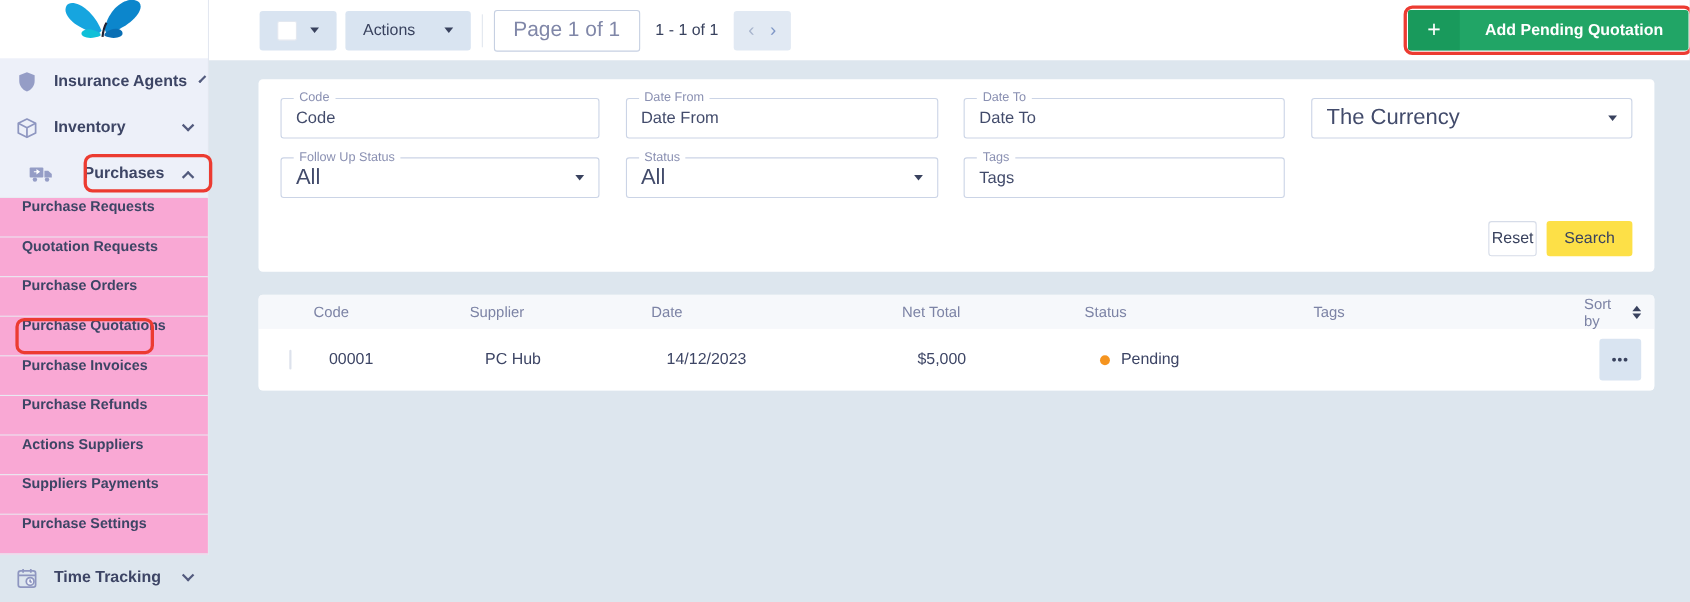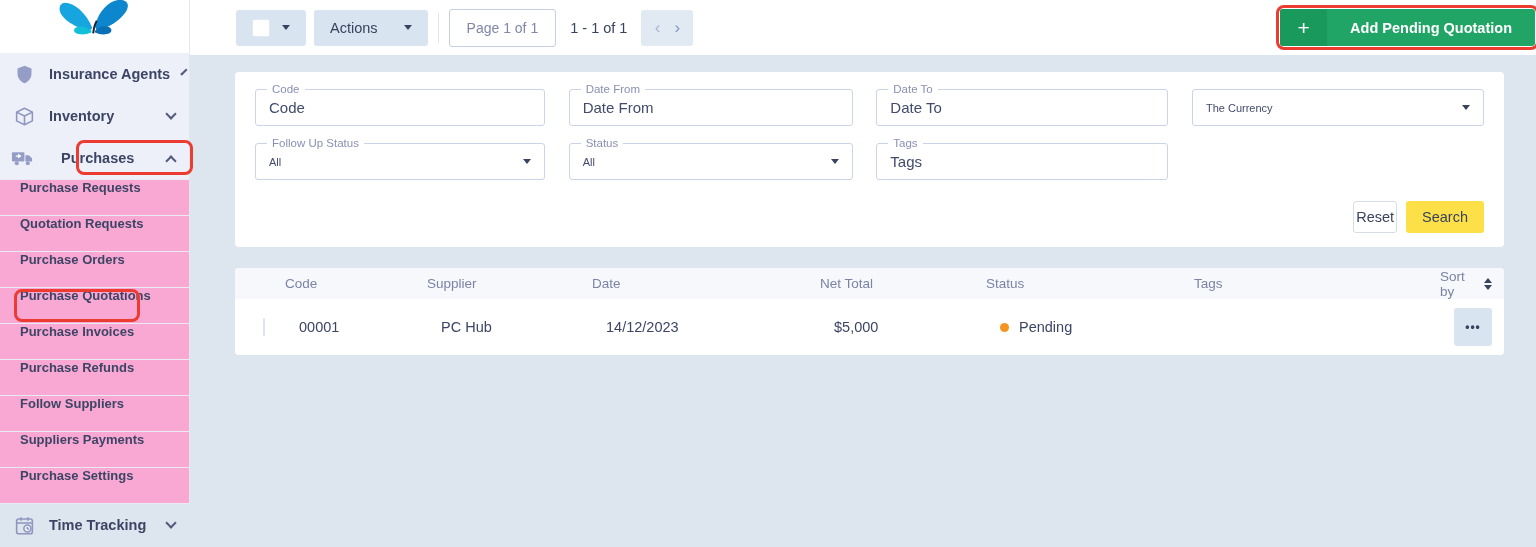--- a/index.html
+++ b/index.html
@@ -7,21 +7,21 @@
   body { font-family:"Liberation Sans", sans-serif; background:#dde6ee; color:#3d4565; }
 
   .app { display:flex; width:1536px; height:547px; }
 
   
   .sidebar { width:190px; min-width:190px; height:504px; background:#edf0f9; border-right:1px solid #e3e7f0; position:relative; }
   .logo-area { height:53px; background:#ffffff; display:flex; justify-content:center; align-items:flex-start; overflow:hidden; }
   .logo-area svg { margin-top:-2px; }
   .nav-item { height:42px; display:flex; align-items:center; padding:0 14px 0 12px; gap:13px; cursor:pointer; position:relative; }
   .nav-item .nav-label { font-size:14.5px; font-weight:bold; color:#3d4565; white-space:nowrap; }
-  .nav-item.active { padding-left:10px; }
+  .nav-item.active { padding-left:25px; }
   .nav-item.active .nav-label { margin-left:14px; }
   .nav-icon { width:24px; height:24px; display:flex; align-items:center; justify-content:center; flex:0 0 24px; }
   .chev { margin-left:auto; width:8px; height:8px; border-right:2px solid #525a7d; border-bottom:2px solid #525a7d; transform:rotate(45deg); margin-top:-4px; }
   .chev.up { transform:rotate(-135deg); margin-top:5px; }
   .submenu { background:#fcfdfe; border-top:1px solid #e8ebf2; }
   .sub-item { height:36px; display:flex; align-items:flex-start; padding-left:20px; border-bottom:1px solid #e8ebf2; cursor:pointer; position:relative; background:#f9a8d4; }
   .sub-item span { font-size:13px; font-weight:bold; color:#3d4565; white-space:nowrap; }
 
   
   .annotation { position:absolute; border:3px solid #ec3b31; border-radius:8px; pointer-events:none; z-index:5; }
@@ -31,39 +31,39 @@
 
   
   .main { flex:1; display:flex; flex-direction:column; height:547px; }
   .topbar { height:55px; background:#ffffff; display:flex; align-items:center; padding:0 4px 0 46px; }
   .ltblue-btn { background:#d9e4f1; border:none; border-radius:3px; height:36px; display:flex; align-items:center; cursor:pointer; }
   .cb-btn { width:70px; justify-content:center; gap:12px; }
   .checkbox { width:18px; height:18px; background:#ffffff; border:1px solid #e3e8f0; border-radius:2px; cursor:pointer; }
   .caret { width:0; height:0; border-left:4px solid transparent; border-right:4px solid transparent; border-top:5px solid #39425e; }
   .actions-btn { margin-left:8px; padding:0 16px; gap:26px; font-size:14.5px; color:#39425e; font-weight:normal; }
   .tb-divider { width:1px; height:30px; background:#e2e7ef; margin:0 10px; }
-  .page-box { height:38px; border:1px solid #c6d0e2; border-radius:3px; display:flex; align-items:center; padding:0 17px; font-size:14px; color:#8087a8; background:#fff; }
+  .page-box { height:38px; border:1px solid #c6d0e2; border-radius:3px; display:flex; align-items:center; padding:0 17px; font-size:19px; color:#8087a8; background:#fff; }
   .range-label { font-size:14.5px; color:#39425e; margin:0 14px; }
   .pager { width:52px; height:36px; background:#e1e9f3; border-radius:3px; display:flex; align-items:center; justify-content:center; gap:14px; cursor:default; }
   .pager span { font-size:17px; line-height:1; }
   .pg-prev { color:#a8b5cd; } .pg-next { color:#7e96c6; }
   .add-btn { display:flex; height:37px; border:none; border-radius:3px; overflow:hidden; cursor:pointer; background:#21a566; }
   .add-plus { width:47px; background:#199a5c; color:#fff; font-size:21px; display:flex; align-items:center; justify-content:center; }
   .add-label { color:#ffffff; font-size:14.5px; font-weight:bold; display:flex; align-items:center; padding:0 23px; }
 
   .content { flex:1; background:#dde6ee; padding:17px 39px 0 45px; }
 
   
   .filter-card { background:#ffffff; border-radius:4px; padding:17px 20px 14px 20px; }
   .filter-grid { display:grid; grid-template-columns:290px 284px 292px 292px; justify-content:space-between; row-gap:17px; }
   .field { position:relative; height:37px; border:1px solid #cbd4e6; border-radius:3px; background:#fff; display:flex; align-items:center; }
   .field .float-label { position:absolute; top:-7px; left:11px; background:#ffffff; padding:0 5px; font-size:11.5px; color:#8a90b2; line-height:1.1; }
   .field input { border:none; outline:none; width:100%; padding:0 13px; font-size:15px; color:#424b6b; font-family:"Liberation Sans", sans-serif; background:transparent; }
   .field input::placeholder { color:#424b6b; opacity:1; }
-  .select-value { padding:0 13px; font-size:11px; color:#424b6b; flex:1; }
+  .select-value { padding:0 13px; font-size:20px; color:#424b6b; flex:1; }
   .select-caret { width:0; height:0; border-left:4px solid transparent; border-right:4px solid transparent; border-top:5px solid #39425e; margin-right:13px; }
   .filter-buttons { display:flex; justify-content:flex-end; gap:9px; margin-top:21px; }
   .btn-reset { background:#ffffff; border:1px solid #d6dce8; border-radius:3px; padding:0 2px; height:32px; font-size:14.5px; color:#39425e; cursor:pointer; font-family:"Liberation Sans", sans-serif; }
   .btn-search { background:#fde047; border:none; border-radius:3px; padding:0 16px; height:32px; font-size:14.5px; color:#39425e; cursor:pointer; font-family:"Liberation Sans", sans-serif; }
 
   
   .table-card { background:#ffffff; border-radius:4px; margin-top:21px; overflow:hidden; }
   .tgrid { display:grid; grid-template-columns:36px 142px 165px 228px 166px 208px 246px 1fr; align-items:center; padding:0 12px 0 14px; }
   .thead { background:#f6f8fb; height:31px; }
   .thead .th { font-size:13.5px; color:#7c83a5; }
@@ -144,21 +144,21 @@
         <span>Purchase Quotations</span>
         <span class="annotation anno-quotations"></span>
       </div>
       <div class="sub-item">
           <span>Purchase Invoices</span>
         </div>
       <div class="sub-item">
           <span>Purchase Refunds</span>
         </div>
       <div class="sub-item">
-          <span>Follow Suppliers</span>
+          <span>Actions Suppliers</span>
         </div>
       <div class="sub-item">
           <span>Suppliers Payments</span>
         </div>
       <div class="sub-item">
           <span>Purchase Settings</span>
         </div>
     </div>
 
     <div class="nav-item">

